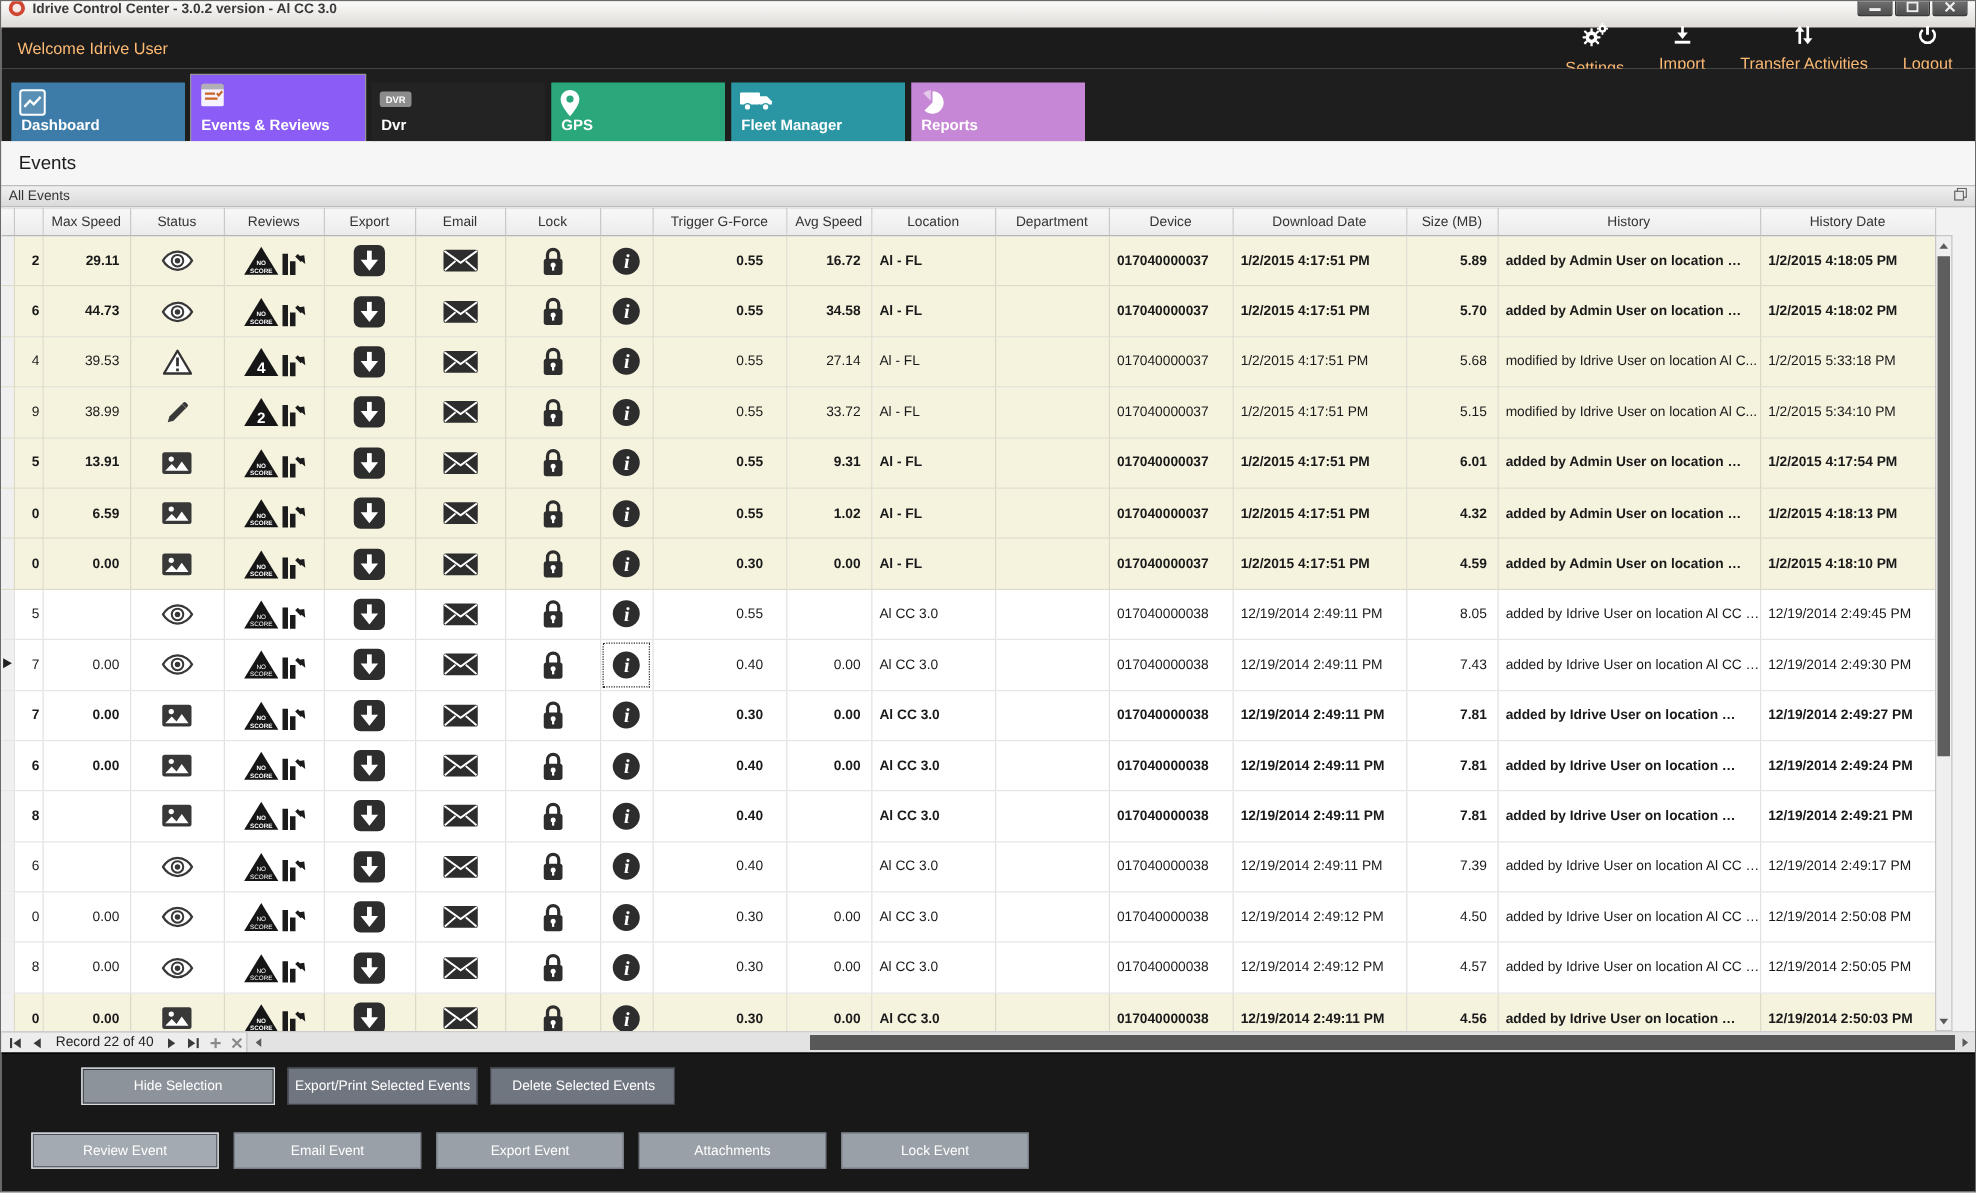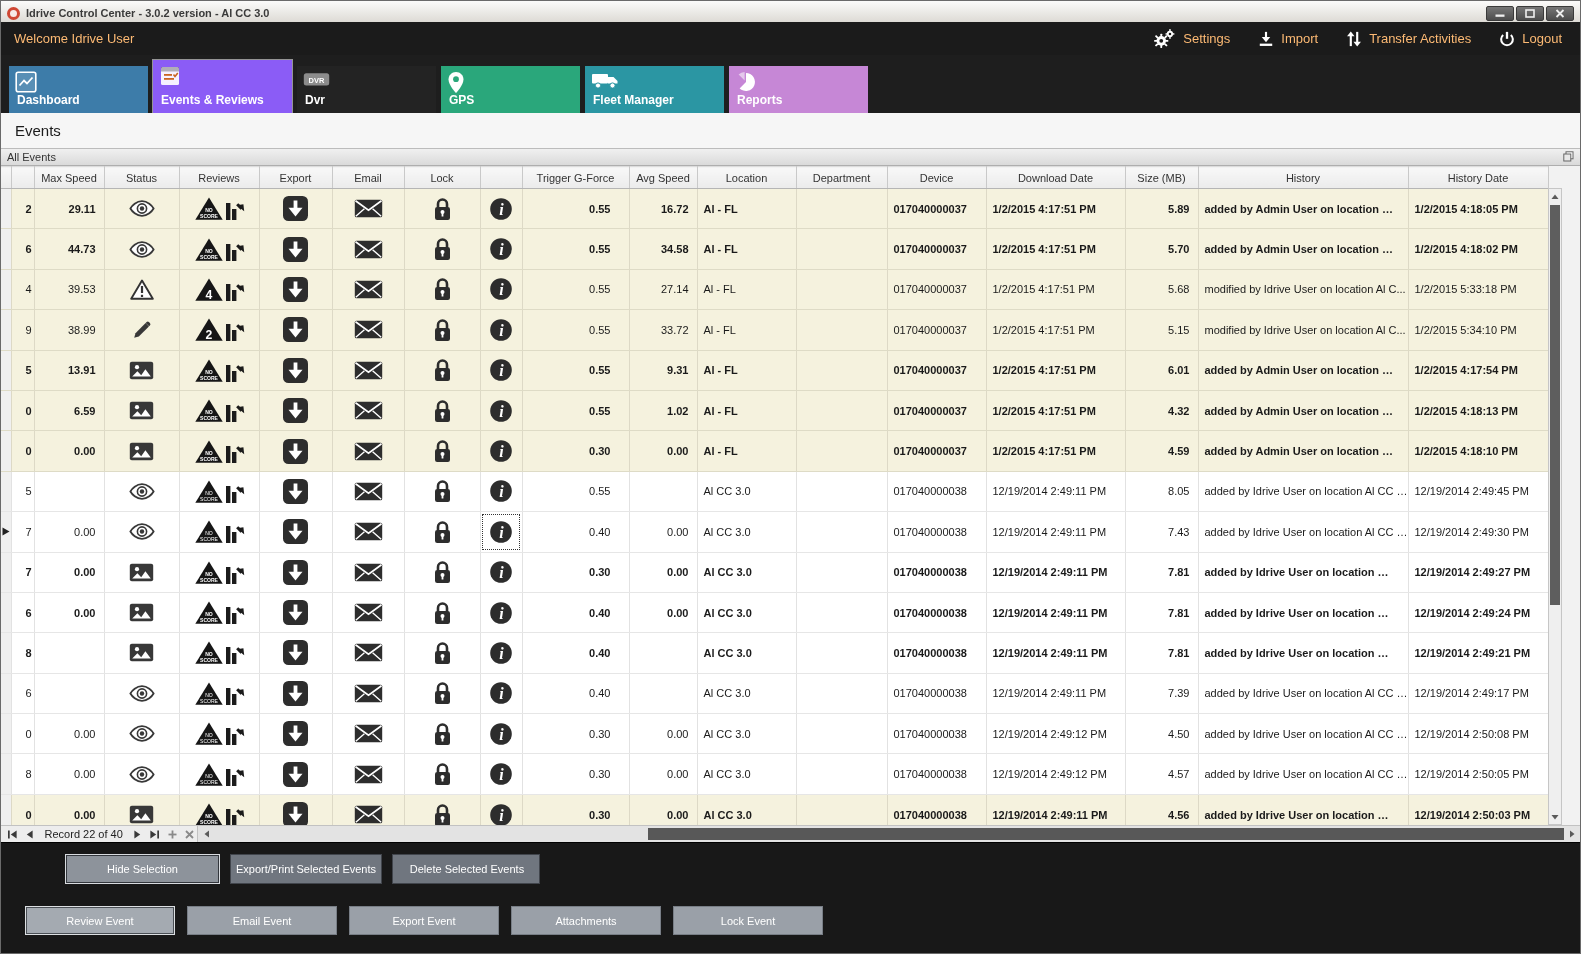--- a/index.html
+++ b/index.html
@@ -1,30 +1,30 @@
 <!DOCTYPE html>
 <html><head>
 <meta charset="utf-8">
 <style>
   *{margin:0;padding:0;box-sizing:border-box;}
   html,body{width:1581px;height:954px;}
   body{font-family:"Liberation Sans",sans-serif;background:#f0f0f0;overflow:hidden;position:relative;border:1px solid #6a6a6a;}
 
   
-  .titlebar{position:absolute;top:0;left:0;right:0;height:21px;background:linear-gradient(#fbfbfa,#d9d6d0);border-bottom:1px solid #a6a6a6;display:flex;align-items:center;padding:12px 4px;}
+  .titlebar{position:absolute;top:0;left:0;right:0;height:21px;background:linear-gradient(#fbfbfa,#d9d6d0);border-bottom:1px solid #a6a6a6;display:flex;align-items:flex-end;padding:12px 4px;}
   .app-icon{width:13px;height:13px;border-radius:50%;border:3.5px solid #cf4733;margin:0 6px 0 2px;background:#f7e9e6;}
   .title-text{font-size:11px;font-weight:bold;color:#3a3a3a;}
   .win-controls{margin-left:auto;display:flex;gap:2px;padding-right:2px;}
   .win-btn{width:28px;height:15px;background:linear-gradient(#767676,#4d4d4d);border:1px solid #3a3a3a;border-radius:2px;display:flex;align-items:center;justify-content:center;cursor:pointer;}
 
   
   .topbar{position:absolute;top:21px;left:0;right:0;height:33px;background:#1b1b1b;display:flex;align-items:center;color:#fdba74;}
   .welcome{font-size:13px;padding-left:13px;}
   .topbar-actions{margin-left:auto;display:flex;align-items:center;gap:28px;padding-right:18px;}
-  .topbar-action{display:flex;align-items:center;gap:7px;font-size:13px;cursor:pointer;}
+  .topbar-action{display:flex;align-items:center;gap:7px;font-size:13px;cursor:pointer;flex-direction:column;}
   .topbar-action .ticon{display:flex;align-items:center;}
 
   
   .tabstrip{position:absolute;top:54px;left:0;right:0;height:58px;background:#1e1e1e;display:flex;align-items:flex-end;gap:5px;padding-left:8px;}
   .tab{width:139px;height:47px;position:relative;color:#fff;cursor:pointer;}
   .tab.active{height:53px;box-shadow:0 0 0 1px rgba(245,245,245,.55);}
   .tab-icon{position:absolute;top:5px;left:6px;display:flex;}
   .tab-label{position:absolute;left:8px;bottom:6px;font-size:12px;font-weight:bold;white-space:nowrap;}
 
   

